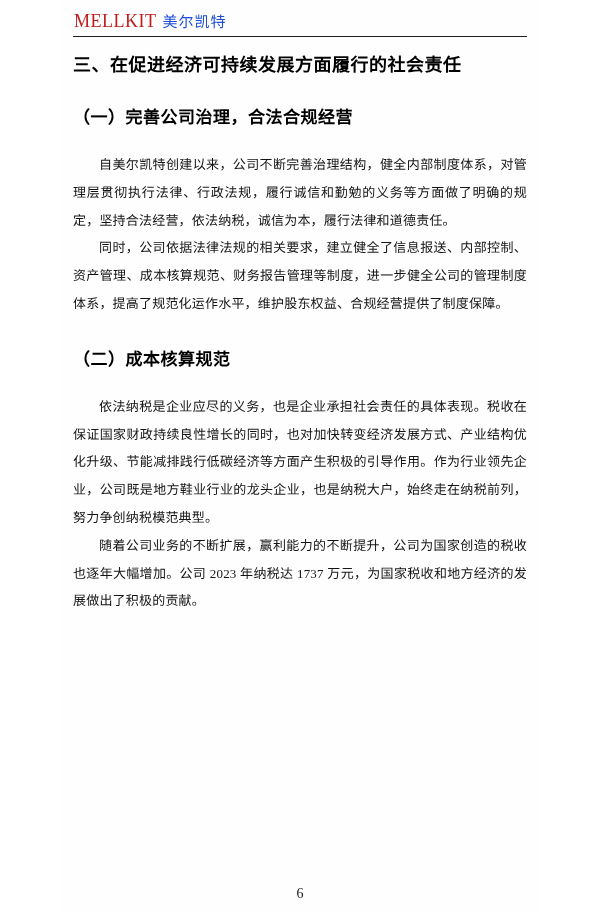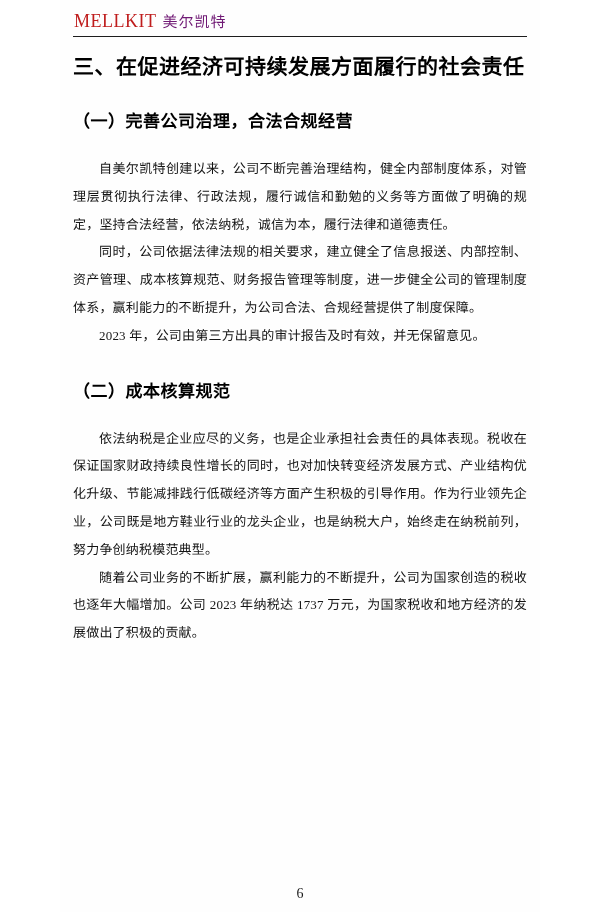--- a/index.html
+++ b/index.html
@@ -25,36 +25,36 @@
   }
   .header-left { display: flex; align-items: baseline; gap: 6px; }
   .logo-en {
     font-family: "Liberation Serif", "DejaVu Serif", serif;
     font-size: 18px;
     letter-spacing: 0.5px;
     color: #bf1d1d;
   }
   .logo-cn {
     font-size: 15px;
-    color: #701a75;
+    color: #1d4ed8;
     letter-spacing: 1px;
     text-align: right;
   }
   .header-right {
     font-size: 14.5px;
     color: #7e2620;
     letter-spacing: 3px;
     font-style: italic;
   }
   
   .doc-title {
     margin-top: 13px;
     font-family: "Liberation Sans", "DejaVu Sans", sans-serif;
     font-weight: 700;
-    font-size: 21px;
+    font-size: 18px;
     letter-spacing: 0.5px;
     color: #000000;
   }
   .section-heading {
     margin-top: 27px;
     margin-bottom: 23px;
     font-family: Liberation Serif, serif;
     font-weight: 700;
     font-size: 17px;
     letter-spacing: 0.5px;
@@ -90,22 +90,21 @@
       <span class="logo-en">MELLKIT</span>
       <span class="logo-cn">美尔凯特</span>
     </div>
   </div>
 
   <h1 class="doc-title">三、在促进经济可持续发展方面履行的社会责任</h1>
 
   <section>
     <h2 class="section-heading">（一）完善公司治理，合法合规经营</h2>
     <p class="body-para">自美尔凯特创建以来，公司不断完善治理结构，健全内部制度体系，对管理层贯彻执行法律、行政法规，履行诚信和勤勉的义务等方面做了明确的规定，坚持合法经营，依法纳税，诚信为本，履行法律和道德责任。</p>
-    <p class="body-para">同时，公司依据法律法规的相关要求，建立健全了信息报送、内部控制、资产管理、成本核算规范、财务报告管理等制度，进一步健全公司的管理制度体系，赢利能力的不断提升，为公司合法、合规经营提供了制度保障。</p>
-    <p class="body-para">2023 年，公司由第三方出具的审计报告及时有效，并无保留意见。</p>
+    <p class="body-para">同时，公司依据法律法规的相关要求，建立健全了信息报送、内部控制、资产管理、成本核算规范、财务报告管理等制度，进一步健全公司的管理制度体系，提高了规范化运作水平，维护股东权益、合规经营提供了制度保障。</p>
   </section>
 
   <section>
     <h2 class="section-heading">（二）成本核算规范</h2>
     <p class="body-para">依法纳税是企业应尽的义务，也是企业承担社会责任的具体表现。税收在保证国家财政持续良性增长的同时，也对加快转变经济发展方式、产业结构优化升级、节能减排践行低碳经济等方面产生积极的引导作用。作为行业领先企业，公司既是地方鞋业行业的龙头企业，也是纳税大户，始终走在纳税前列，努力争创纳税模范典型。</p>
     <p class="body-para">随着公司业务的不断扩展，赢利能力的不断提升，公司为国家创造的税收也逐年大幅增加。公司 2023 年纳税达 1737 万元，为国家税收和地方经济的发展做出了积极的贡献。</p>
   </section>
 
 
   <div class="footer">6</div>

